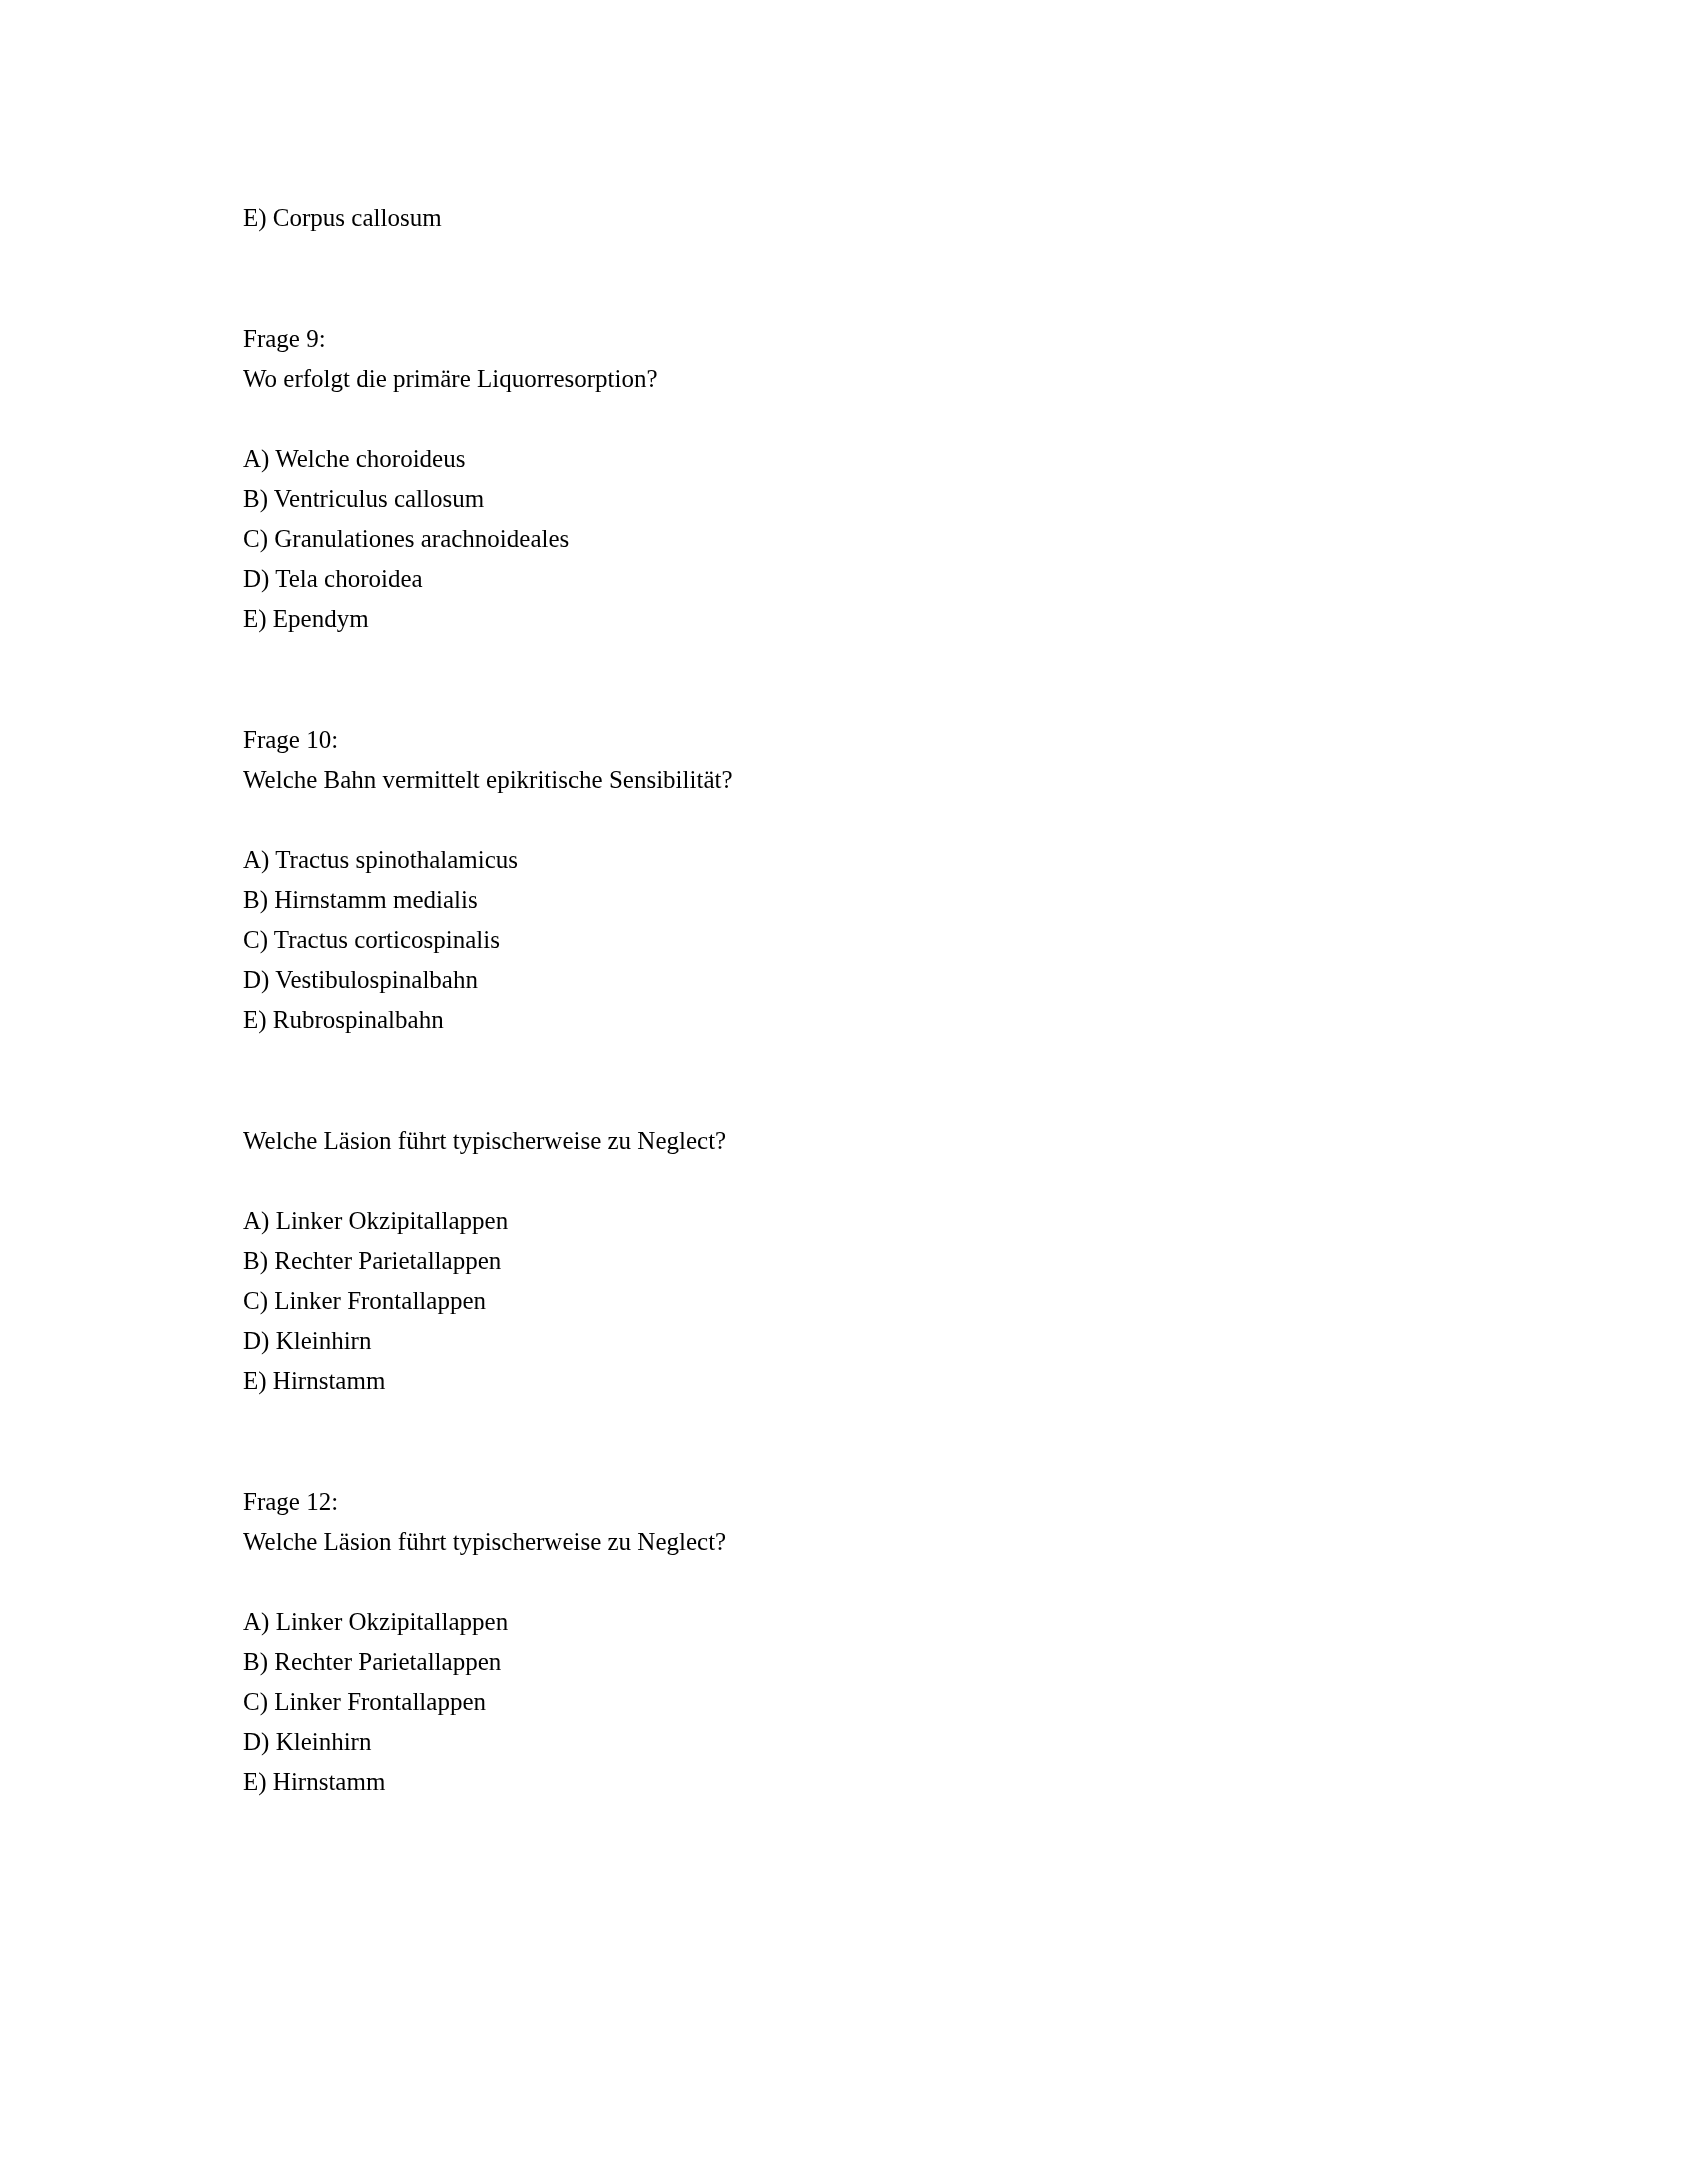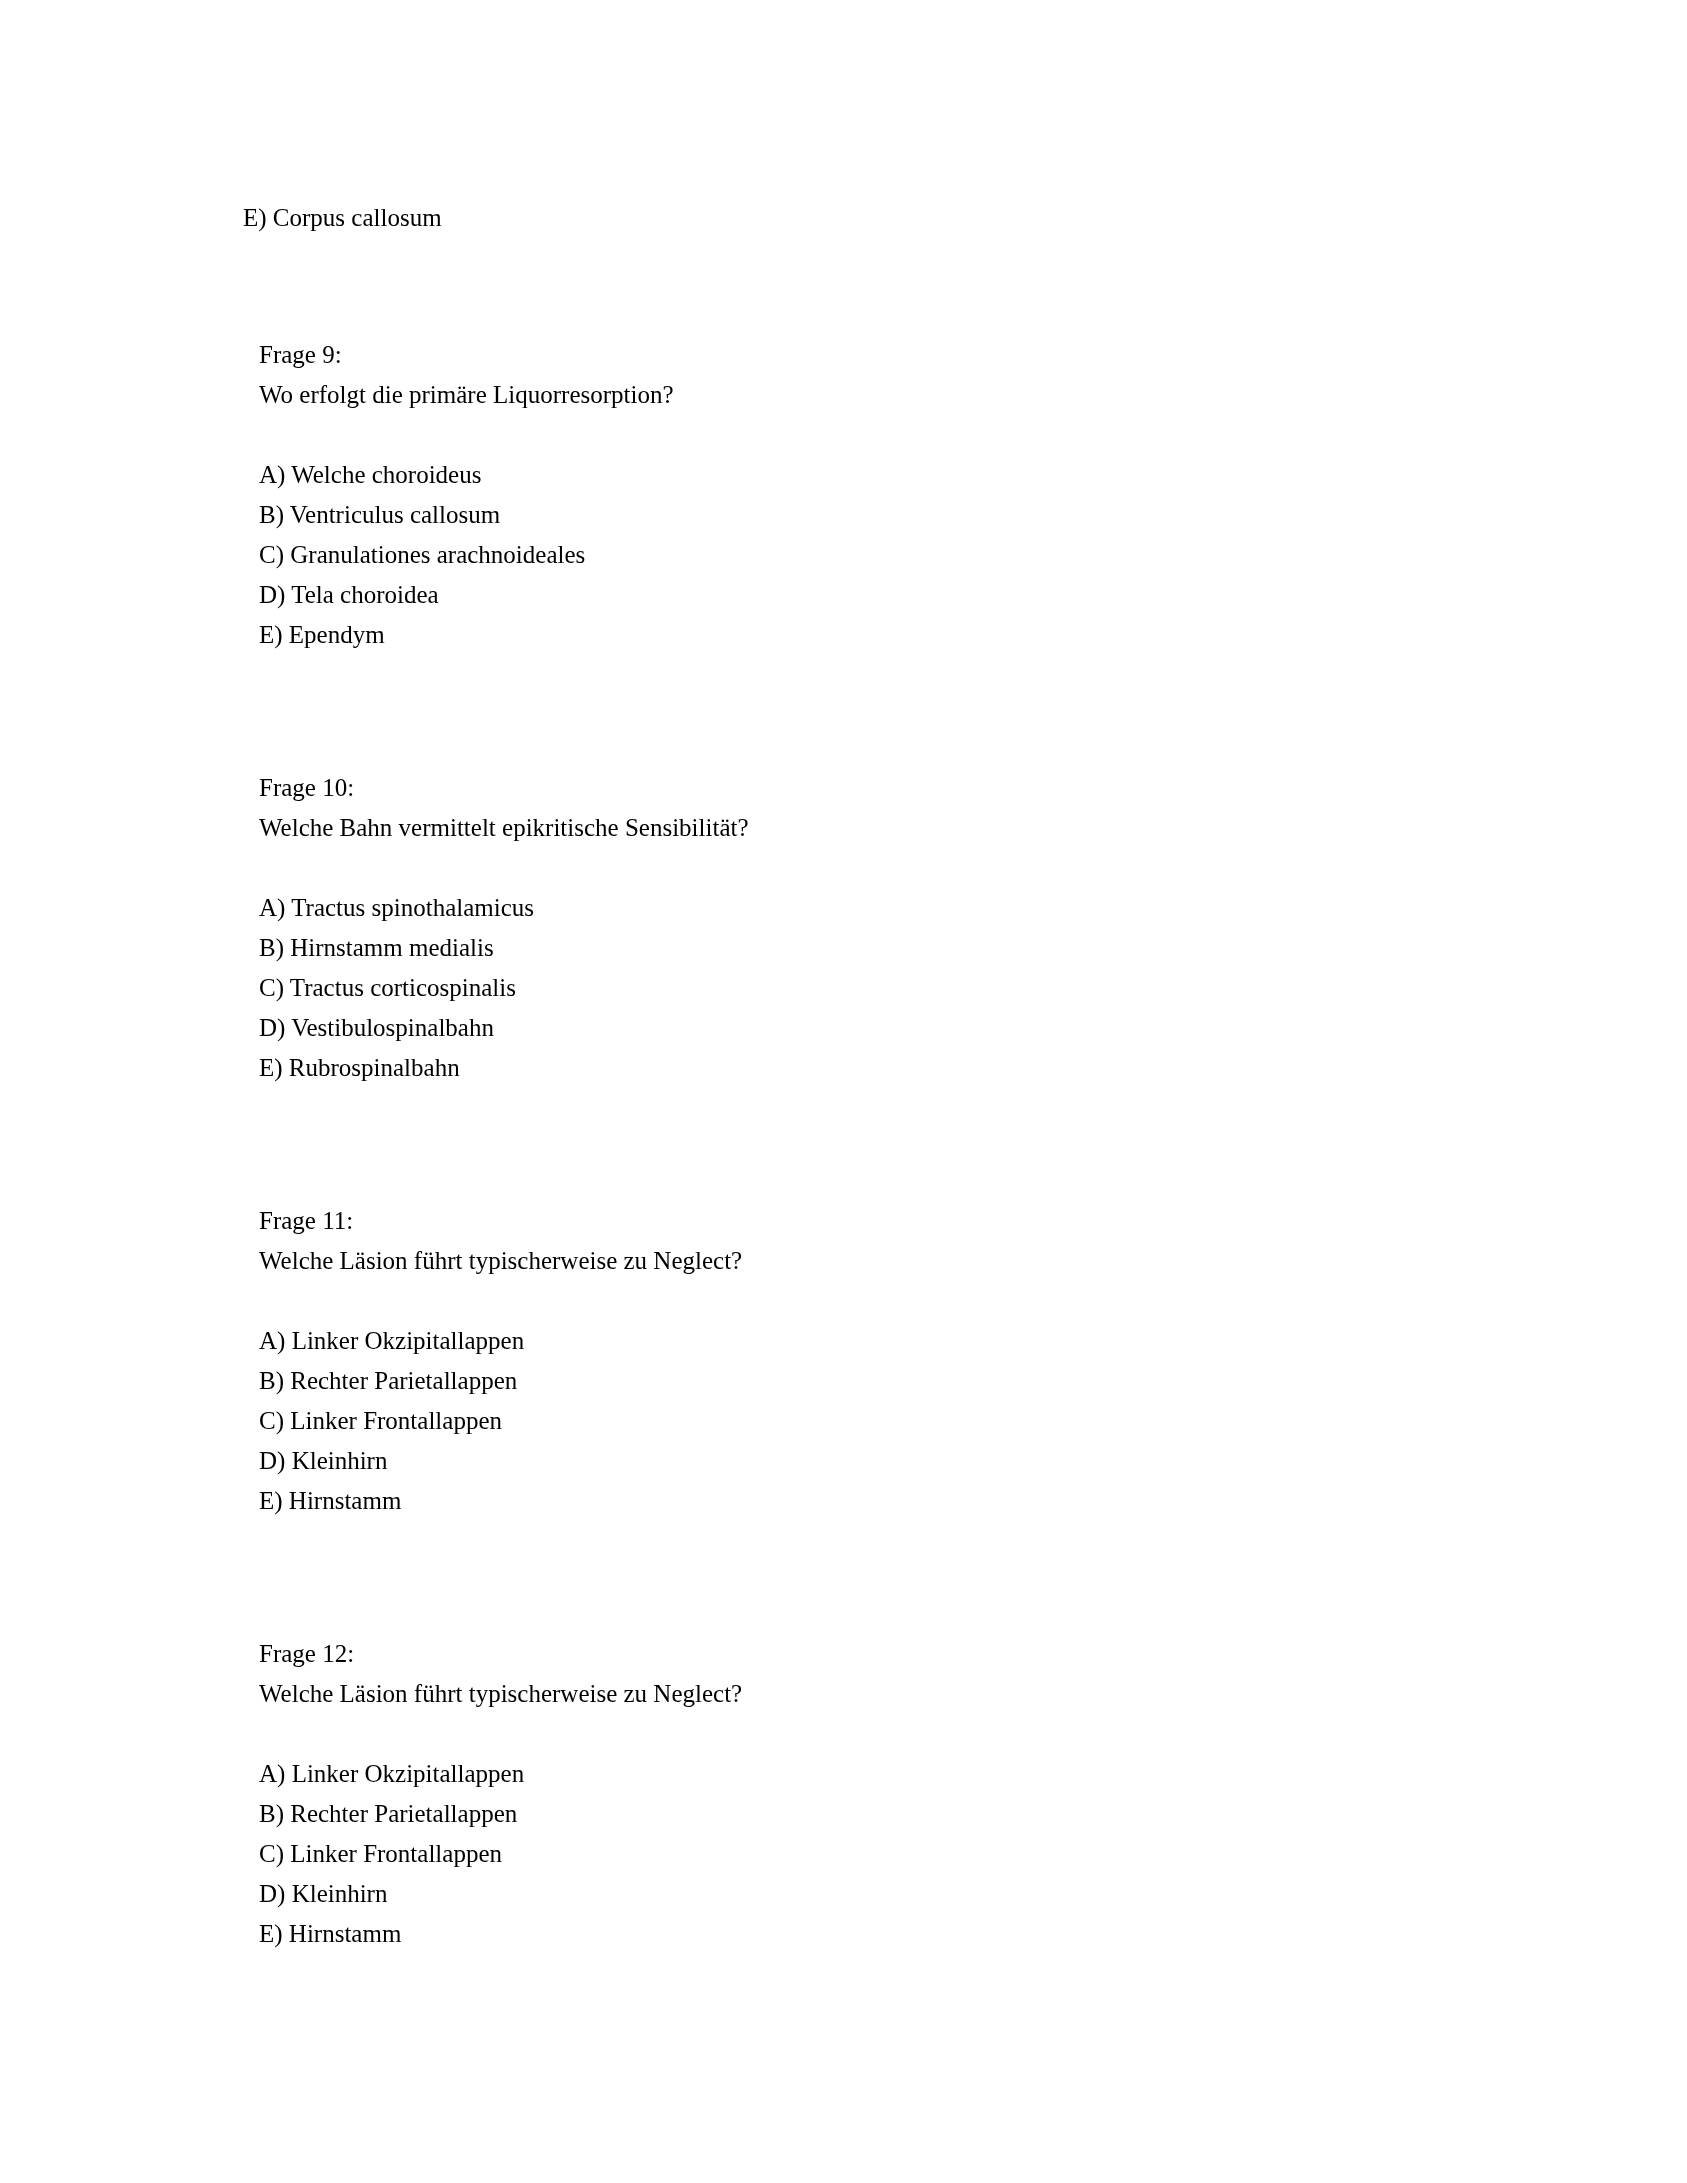--- a/index.html
+++ b/index.html
@@ -36,21 +36,21 @@
     line-height: 40px;
     min-height: 40px;
   }
   
   .spacer {
     height: 40px;
     line-height: 40px;
     font-size: 25px;
   }
   .spacer-2 { height: 81px; }
-  .block { margin: 16px; padding: 0; }
+  .block { margin: 0; padding: 0; }
 </style>
 </head>
 <body>
 
 <div class="page">
   <div class="doc-body">
 
     <p class="line">E) Corpus callosum</p>
 
     <div class="spacer spacer-2">&nbsp;</div>
@@ -75,21 +75,20 @@
       <p class="line">A) Tractus spinothalamicus</p>
       <p class="line">B) Hirnstamm medialis</p>
       <p class="line">C) Tractus corticospinalis</p>
       <p class="line">D) Vestibulospinalbahn</p>
       <p class="line">E) Rubrospinalbahn</p>
     </div>
 
     <div class="spacer spacer-2">&nbsp;</div>
 
     <div class="block">
-      <p class="line">Frage 11:</p>
       <p class="line">Welche Läsion führt typischerweise zu Neglect?</p>
       <div class="spacer">&nbsp;</div>
       <p class="line">A) Linker Okzipitallappen</p>
       <p class="line">B) Rechter Parietallappen</p>
       <p class="line">C) Linker Frontallappen</p>
       <p class="line">D) Kleinhirn</p>
       <p class="line">E) Hirnstamm</p>
     </div>
 
     <div class="spacer spacer-2">&nbsp;</div>

